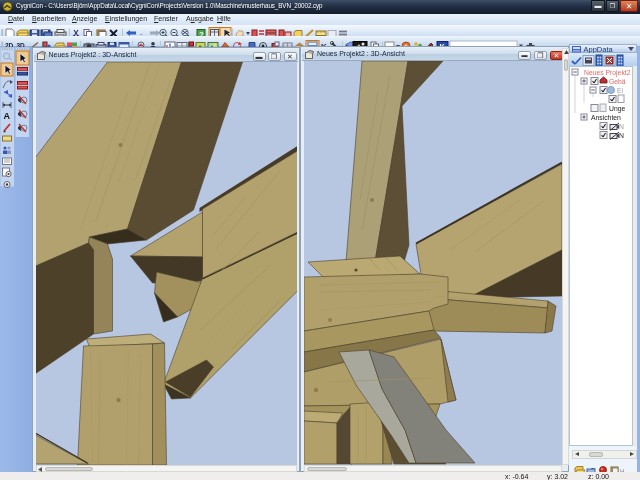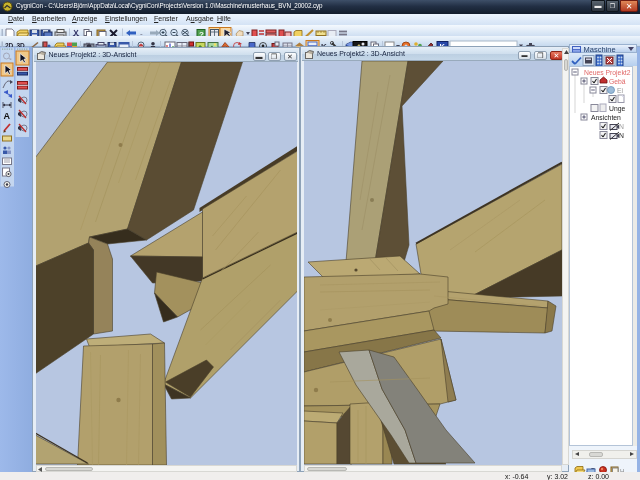--- a/index.html
+++ b/index.html
@@ -394,21 +394,21 @@
             <polygon points="0,4 5,4 2.5,0" fill="#444"></polygon>
           </svg>
           <div class="thumb" style="left:0.5px;top:10px;width:4.5px;height:12px"></div>
         </div>
       <div class="hscroll" style="left:3px;top:418px;width:258px">
           <div class="thumb" style="left:2px;top:0.5px;width:40px;height:4.5px"></div>
         </div>
     </div>
     <div class="abs" id="panel">
       <div id="phead">
-          <span style="position:absolute;left:14px;top:0.5px">Maschine</span>
+          <span style="position:absolute;left:14px;top:0.5px">AppData</span>
         <svg class="abs" style="left:2px;top:1px" width="10" height="7">
             <rect width="9" height="6.5" fill="#4060c0"></rect>
             <rect x="1" y="1" width="7" height="2" fill="#ccdafa"></rect>
             <rect x="1" y="3.8" width="7" height="2" fill="#8ba4e8"></rect>
           </svg>
         <svg style="position:absolute;right:2px;top:2.5px" width="6" height="4">
             <polygon points="0,0 6,0 3,4" fill="#446"></polygon>
           </svg>
       </div>
       <div id="ptool"><svg width="68" height="13" id="ptoolsvg">

